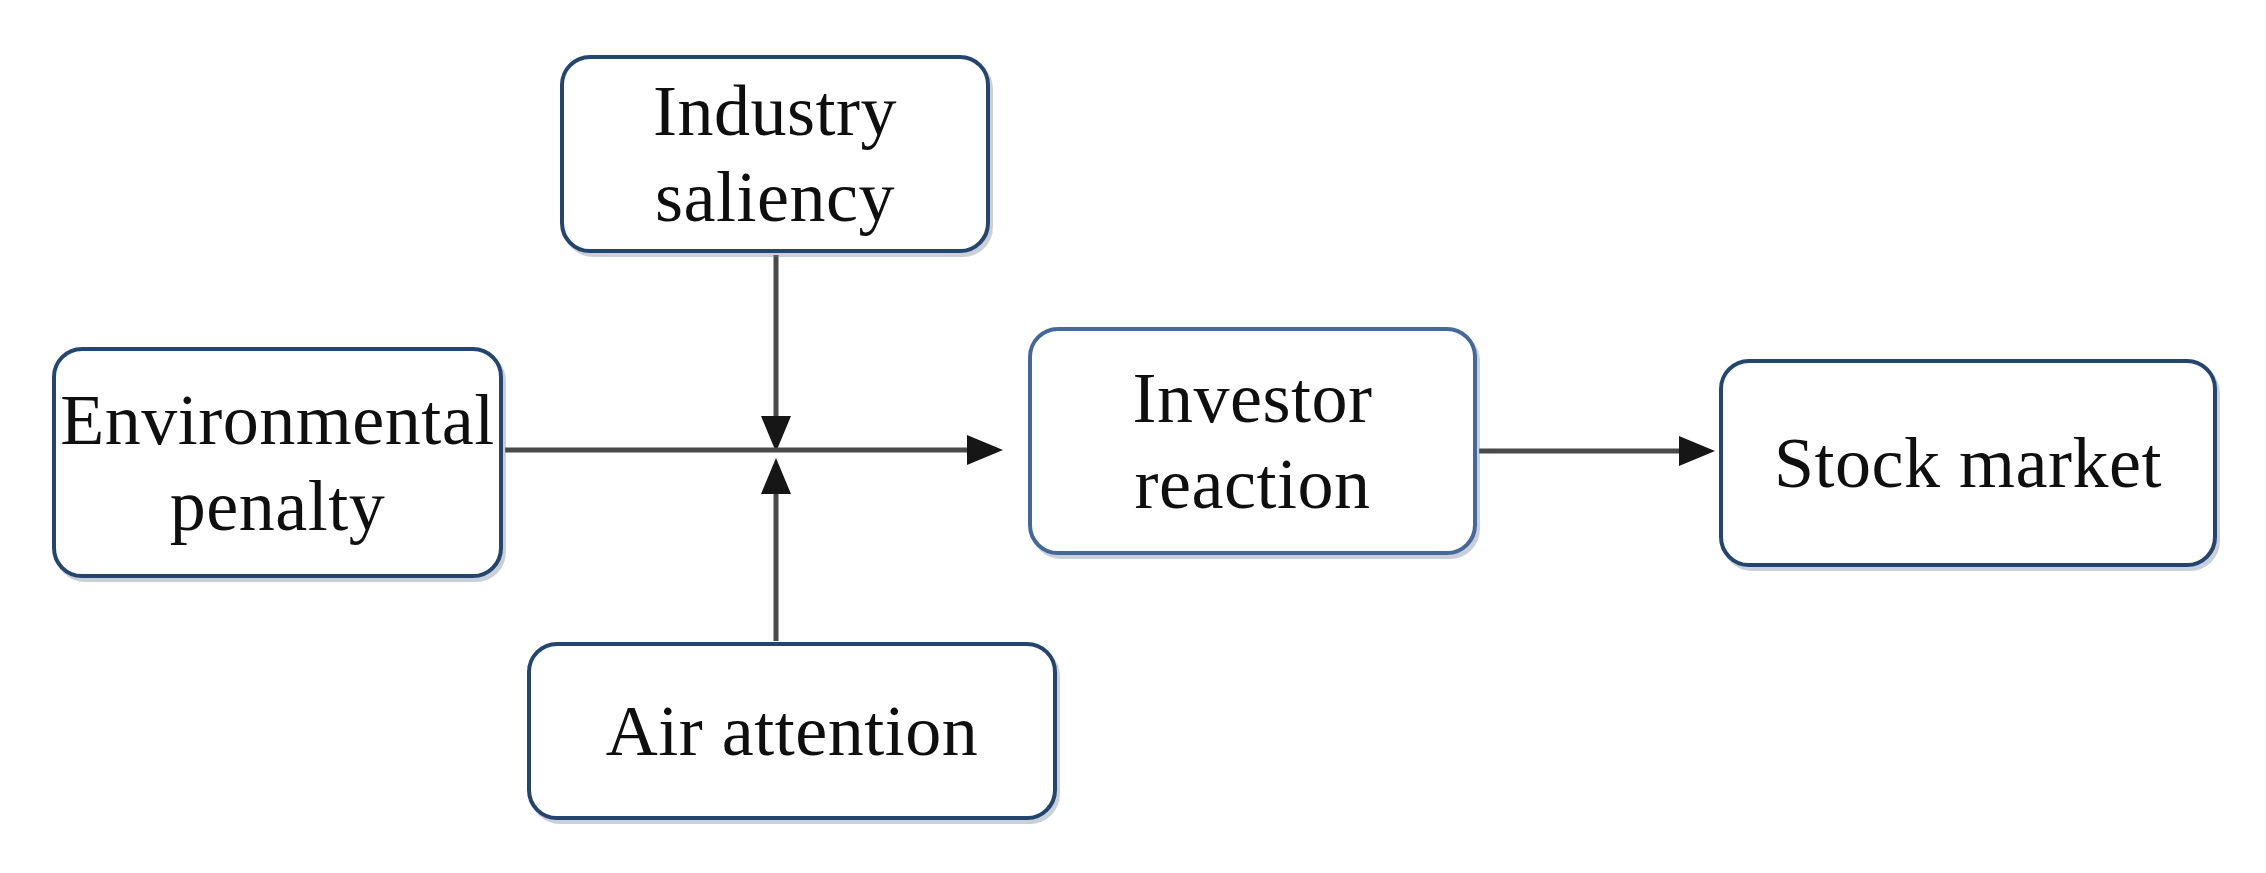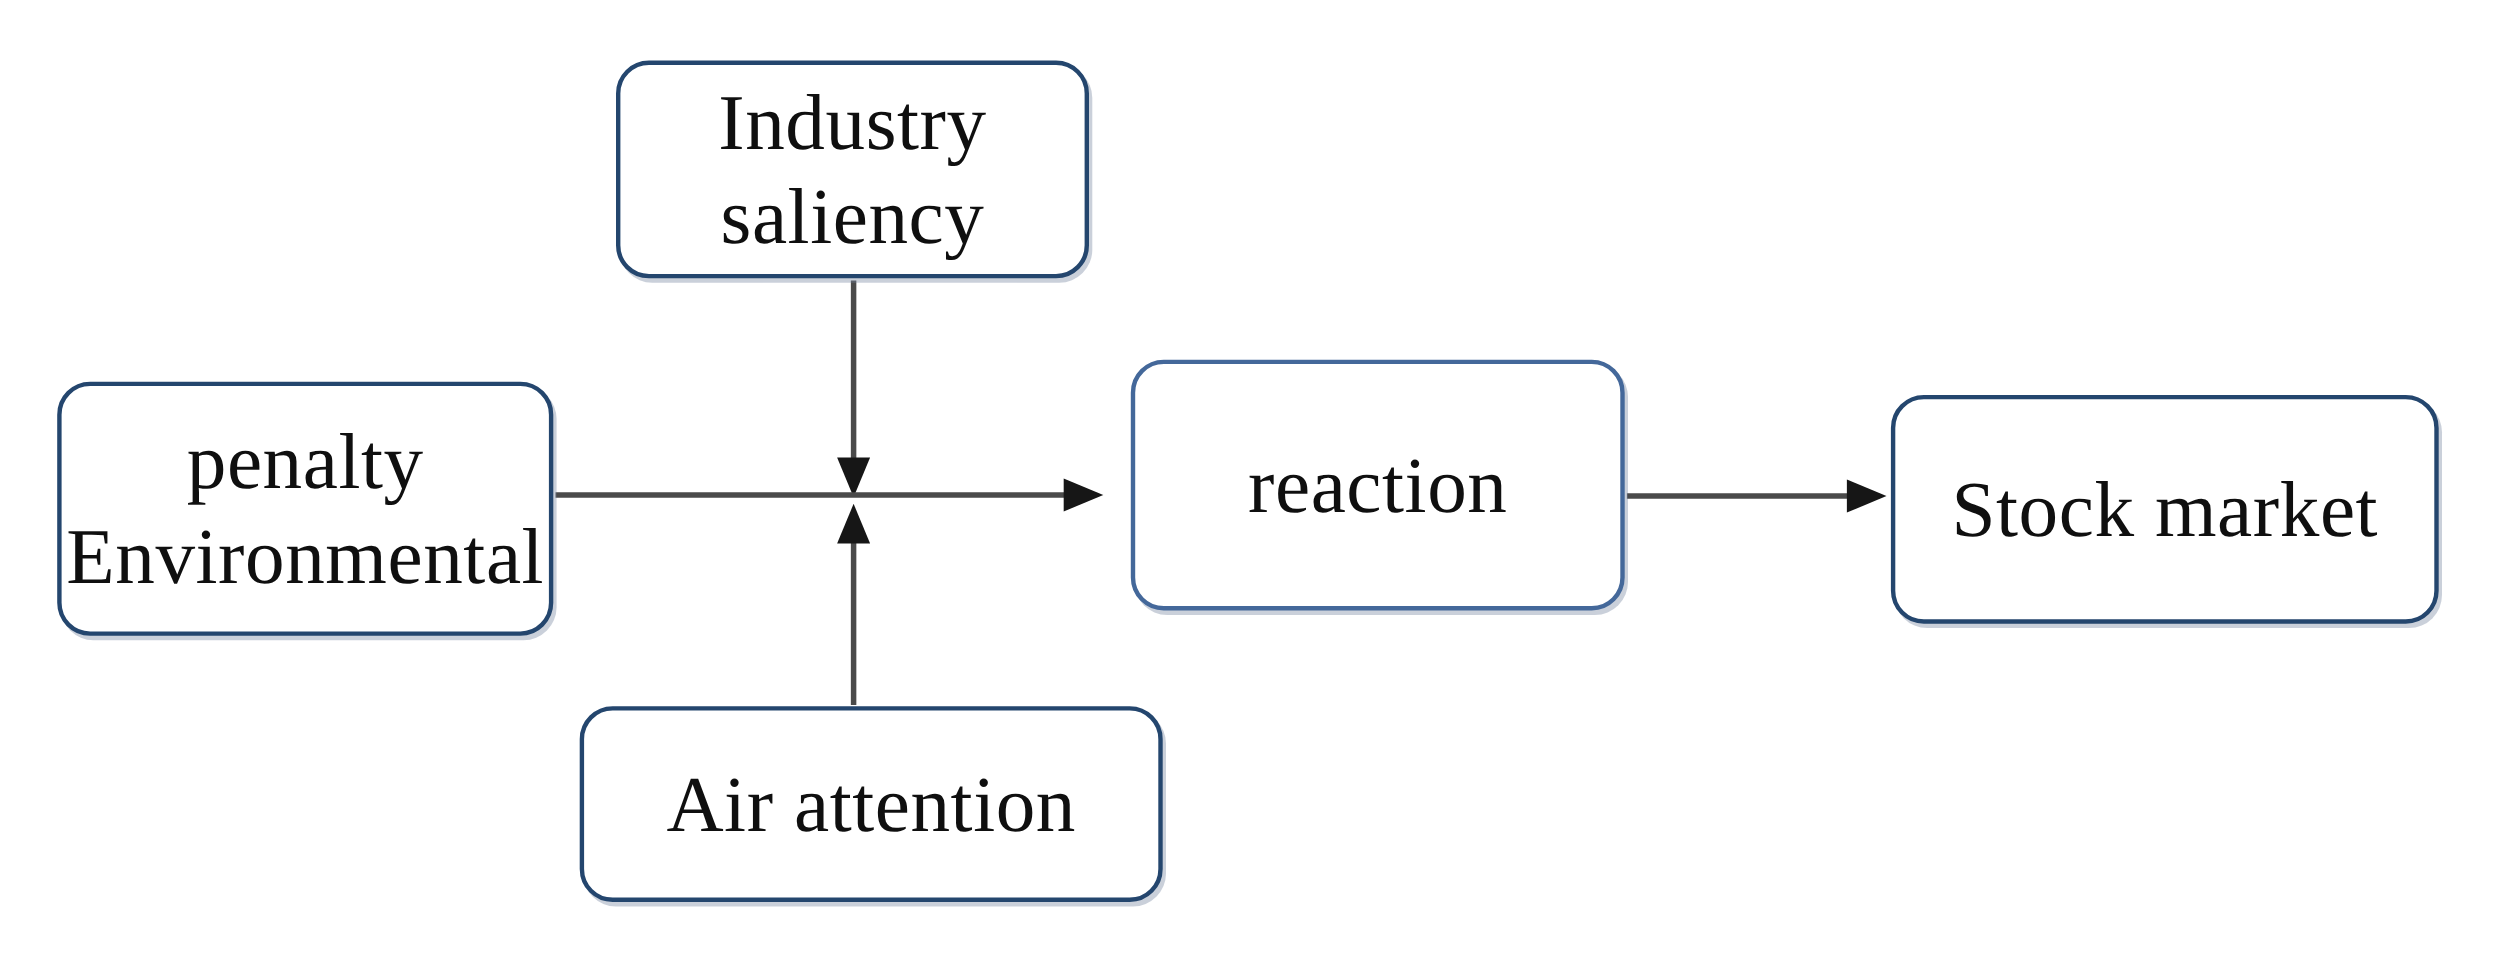--- a/index.html
+++ b/index.html
@@ -89,34 +89,35 @@
 
   <div class="node" id="n-industry-saliency">
     <div class="node-label">
       <span class="line">Industry</span>
       <span class="line">saliency</span>
     </div>
   </div>
 
   <div class="node" id="n-environmental-penalty">
     <div class="node-label">
+      <span class="line">Environmental</span>
       <span class="line">penalty</span>
-      <span class="line">Environmental</span>
     </div>
   </div>
 
   <div class="node" id="n-air-pollution">
     <div class="node-label">
       <span class="line">Air attention</span>
 
     </div>
   </div>
 
   <div class="node node--light" id="n-investor-attention">
     <div class="node-label">
+      <span class="line">Investor</span>
       <span class="line">reaction</span>
     </div>
   </div>
 
   <div class="node" id="n-stock-market-reaction">
     <div class="node-label">
       <span class="line">Stock market</span>
     </div>
   </div>
 

